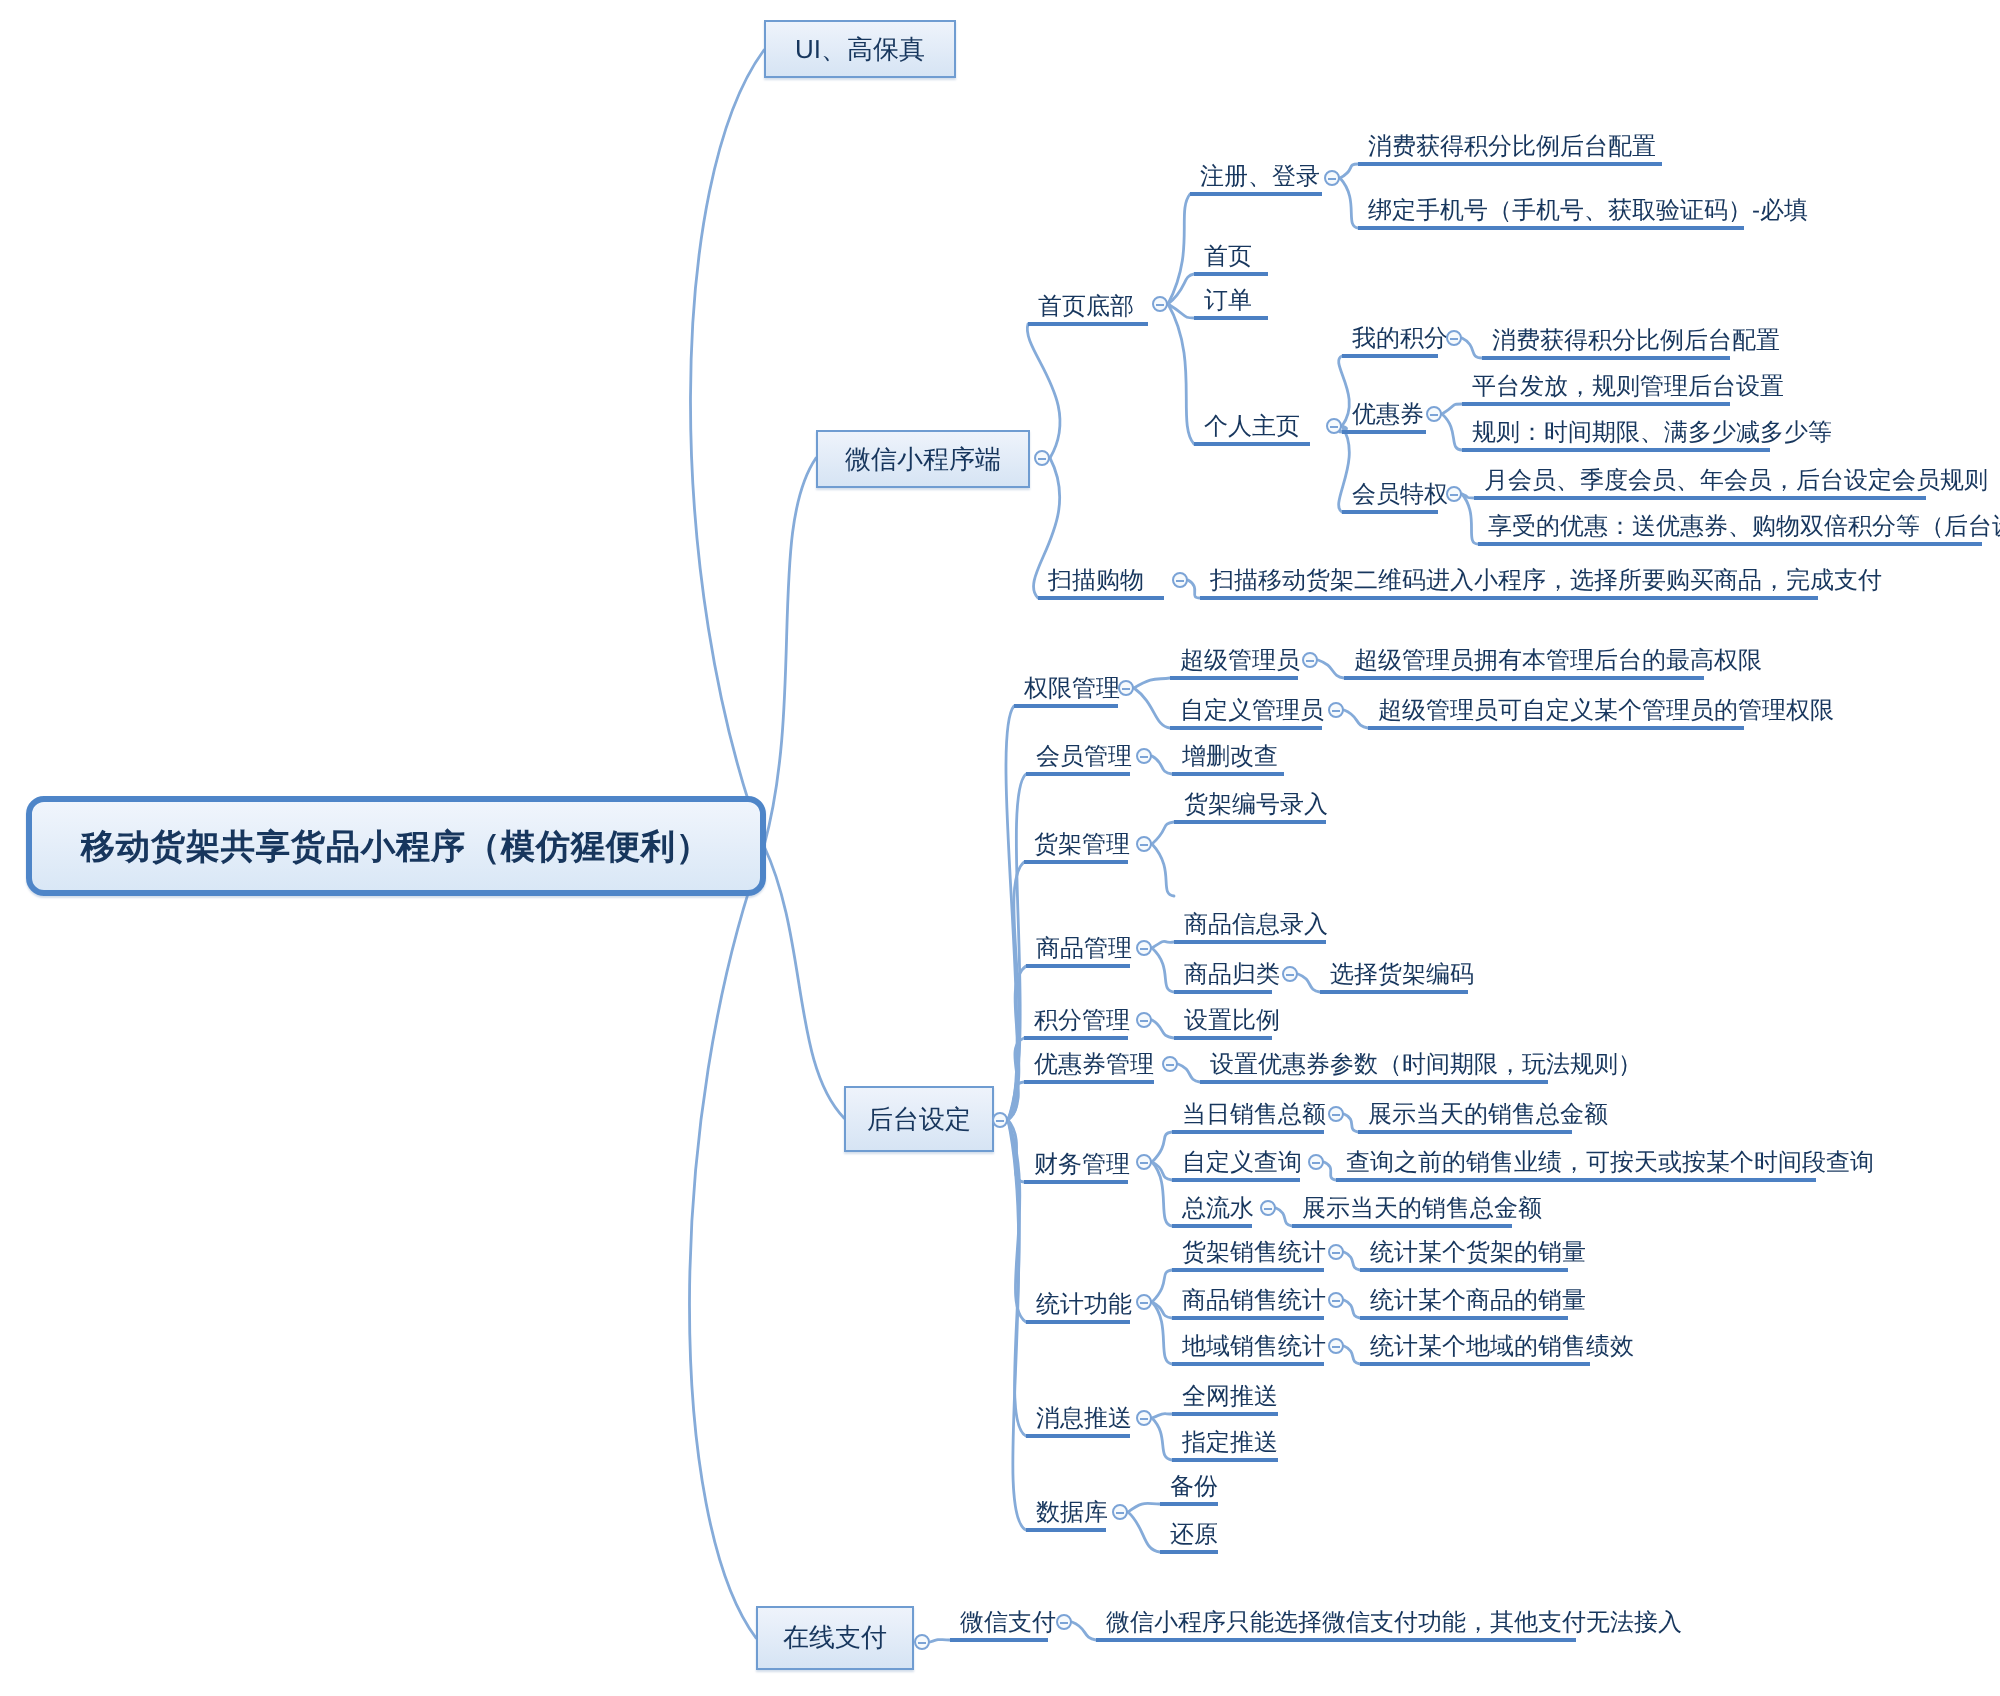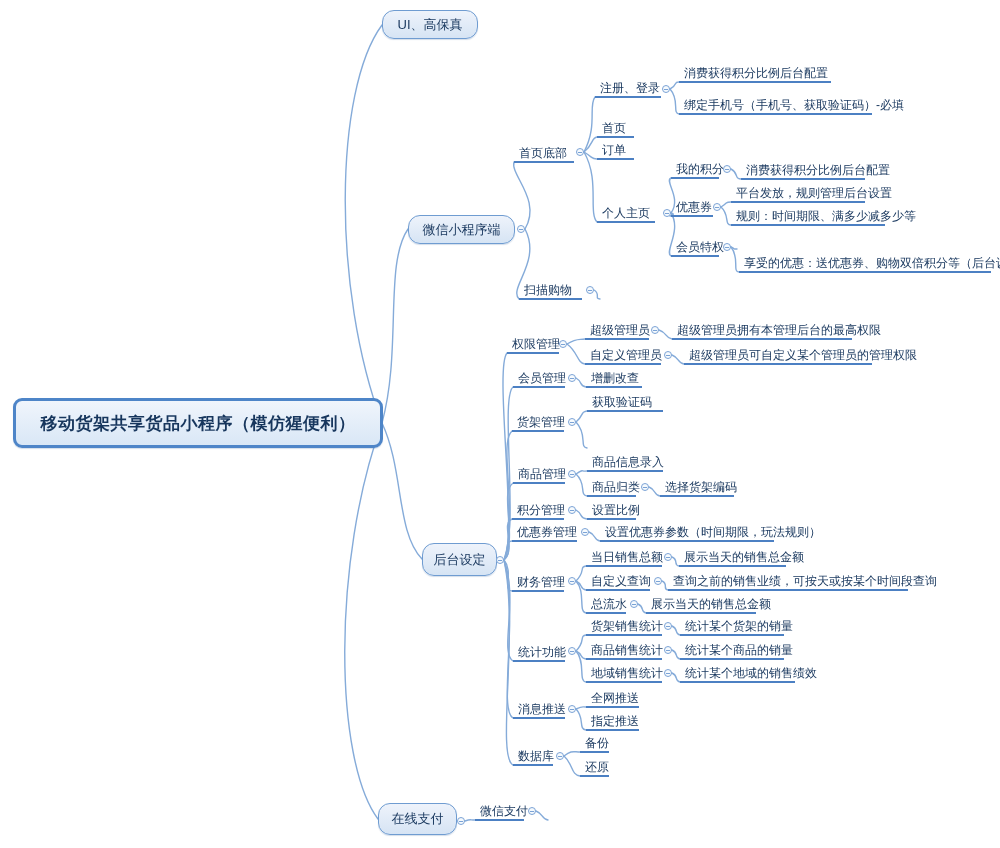--- a/index.html
+++ b/index.html
@@ -9,21 +9,21 @@
     font-family:"Liberation Sans","DejaVu Sans",sans-serif;
     color:#17365d;
   }
   #canvas{position:absolute;left:0;top:0;width:1000px;height:848px;}
   svg.lines{position:absolute;left:0;top:0;z-index:1;}
   svg.lines path{fill:none;stroke:#85abd9;stroke-width:1.4;stroke-linecap:round;}
   .box{
     position:absolute;z-index:3;box-sizing:border-box;
     display:flex;align-items:center;justify-content:center;
     background:linear-gradient(180deg,#eef3fb 0%,#d6e4f4 100%);
-    border:1px solid #6f9cd1;border-radius:12px;
+    border:1px solid #6f9cd1;border-radius:0;
     font-size:13px;white-space:nowrap;padding:0 6px;
     box-shadow:0 1px 1px rgba(80,120,170,.25);
   }
   .box.root{
     border:3px solid #4e85c8;border-radius:9px;
     font-size:17px;font-weight:bold;letter-spacing:.5px;
     background:linear-gradient(180deg,#f0f5fc 0%,#d9e7f6 100%);
     text-align:right;
   }
   .tnode{
@@ -138,32 +138,34 @@
   <div class="tnode" style="left:679px;top:98px;width:193px">绑定手机号（手机号、获取验证码）-必填</div>
   <div class="tnode" style="left:597px;top:121px;width:37px">首页</div>
   <div class="tnode" style="left:597px;top:143px;width:37px">订单</div>
   <div class="tnode" style="left:597px;top:206px;width:58px">个人主页</div>
   <div class="tnode" style="left:671px;top:162px;width:48px">我的积分</div>
   <div class="tnode" style="left:741px;top:163px;width:124px">消费获得积分比例后台配置</div>
   <div class="tnode" style="left:671px;top:200px;width:42px">优惠券</div>
   <div class="tnode" style="left:731px;top:186px;width:134px">平台发放，规则管理后台设置</div>
   <div class="tnode" style="left:731px;top:209px;width:154px">规则：时间期限、满多少减多少等</div>
   <div class="tnode" style="left:671px;top:240px;width:48px">会员特权</div>
+  <div class="tnode" style="left:737px;top:233px;width:226px">月会员、季度会员、年会员，后台设定会员规则</div>
   <div class="tnode" style="left:739px;top:256px;width:252px">享受的优惠：送优惠券、购物双倍积分等（后台设定）</div>
   <div class="tnode" style="left:519px;top:283px;width:63px">扫描购物</div>
+  <div class="tnode" style="left:600px;top:283px;width:309px">扫描移动货架二维码进入小程序，选择所要购买商品，完成支付</div>
 
   <div class="tnode" style="left:507px;top:337px;width:52px">权限管理</div>
   <div class="tnode" style="left:585px;top:323px;width:64px">超级管理员</div>
   <div class="tnode" style="left:672px;top:323px;width:180px">超级管理员拥有本管理后台的最高权限</div>
   <div class="tnode" style="left:585px;top:348px;width:76px">自定义管理员</div>
   <div class="tnode" style="left:684px;top:348px;width:188px">超级管理员可自定义某个管理员的管理权限</div>
   <div class="tnode" style="left:513px;top:371px;width:52px">会员管理</div>
   <div class="tnode" style="left:586px;top:371px;width:56px">增删改查</div>
   <div class="tnode" style="left:512px;top:415px;width:52px">货架管理</div>
-  <div class="tnode" style="left:587px;top:395px;width:76px">获取验证码</div>
+  <div class="tnode" style="left:587px;top:395px;width:76px">货架编号录入</div>
   <div class="tnode" style="left:513px;top:467px;width:52px">商品管理</div>
   <div class="tnode" style="left:587px;top:455px;width:76px">商品信息录入</div>
   <div class="tnode" style="left:587px;top:480px;width:49px">商品归类</div>
   <div class="tnode" style="left:660px;top:480px;width:74px">选择货架编码</div>
   <div class="tnode" style="left:512px;top:503px;width:52px">积分管理</div>
   <div class="tnode" style="left:587px;top:503px;width:49px">设置比例</div>
   <div class="tnode" style="left:512px;top:525px;width:65px">优惠券管理</div>
   <div class="tnode" style="left:600px;top:525px;width:174px">设置优惠券参数（时间期限，玩法规则）</div>
   <div class="tnode" style="left:512px;top:575px;width:52px">财务管理</div>
   <div class="tnode" style="left:586px;top:550px;width:76px">当日销售总额</div>
@@ -180,20 +182,21 @@
   <div class="tnode" style="left:586px;top:666px;width:76px">地域销售统计</div>
   <div class="tnode" style="left:680px;top:666px;width:115px">统计某个地域的销售绩效</div>
   <div class="tnode" style="left:513px;top:702px;width:52px">消息推送</div>
   <div class="tnode" style="left:586px;top:691px;width:53px">全网推送</div>
   <div class="tnode" style="left:586px;top:714px;width:53px">指定推送</div>
   <div class="tnode" style="left:513px;top:749px;width:40px">数据库</div>
   <div class="tnode" style="left:580px;top:736px;width:29px">备份</div>
   <div class="tnode" style="left:580px;top:760px;width:29px">还原</div>
 
   <div class="tnode" style="left:475px;top:804px;width:49px">微信支付</div>
+  <div class="tnode" style="left:548px;top:804px;width:240px">微信小程序只能选择微信支付功能，其他支付无法接入</div>
 
   <span class="clps" style="left:517px;top:225px"></span>
   <span class="clps" style="left:576px;top:148px"></span>
   <span class="clps" style="left:662px;top:85px"></span>
   <span class="clps" style="left:663px;top:209px"></span>
   <span class="clps" style="left:723px;top:165px"></span>
   <span class="clps" style="left:713px;top:203px"></span>
   <span class="clps" style="left:723px;top:243px"></span>
   <span class="clps" style="left:586px;top:286px"></span>
   <span class="clps" style="left:496px;top:556px"></span>

